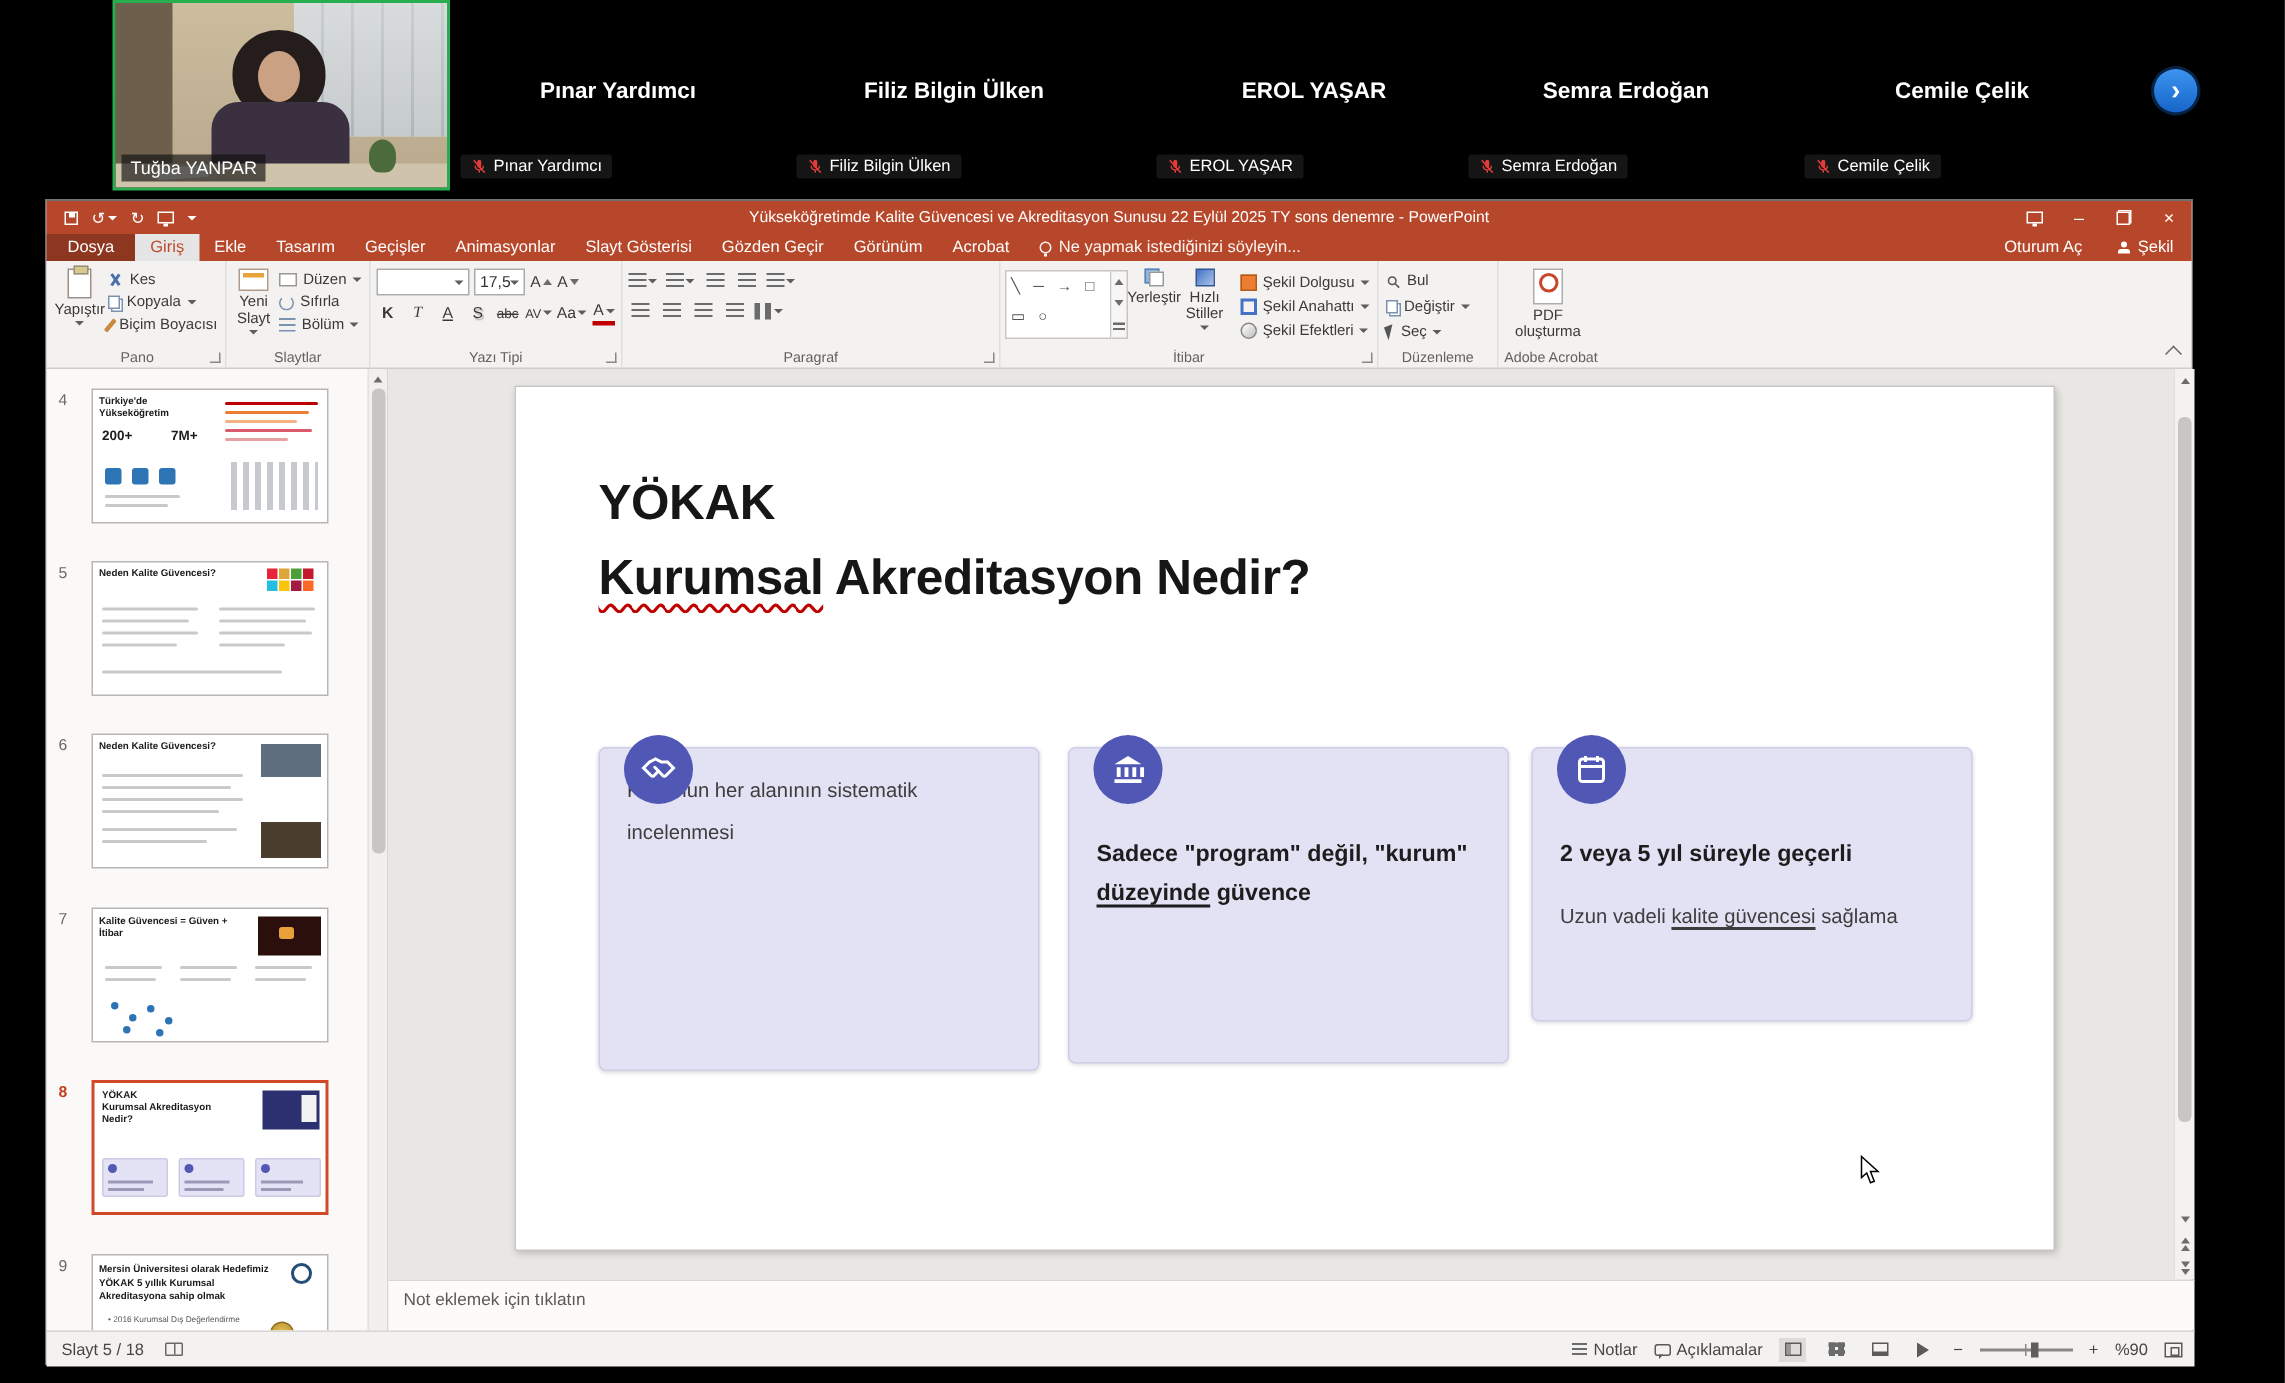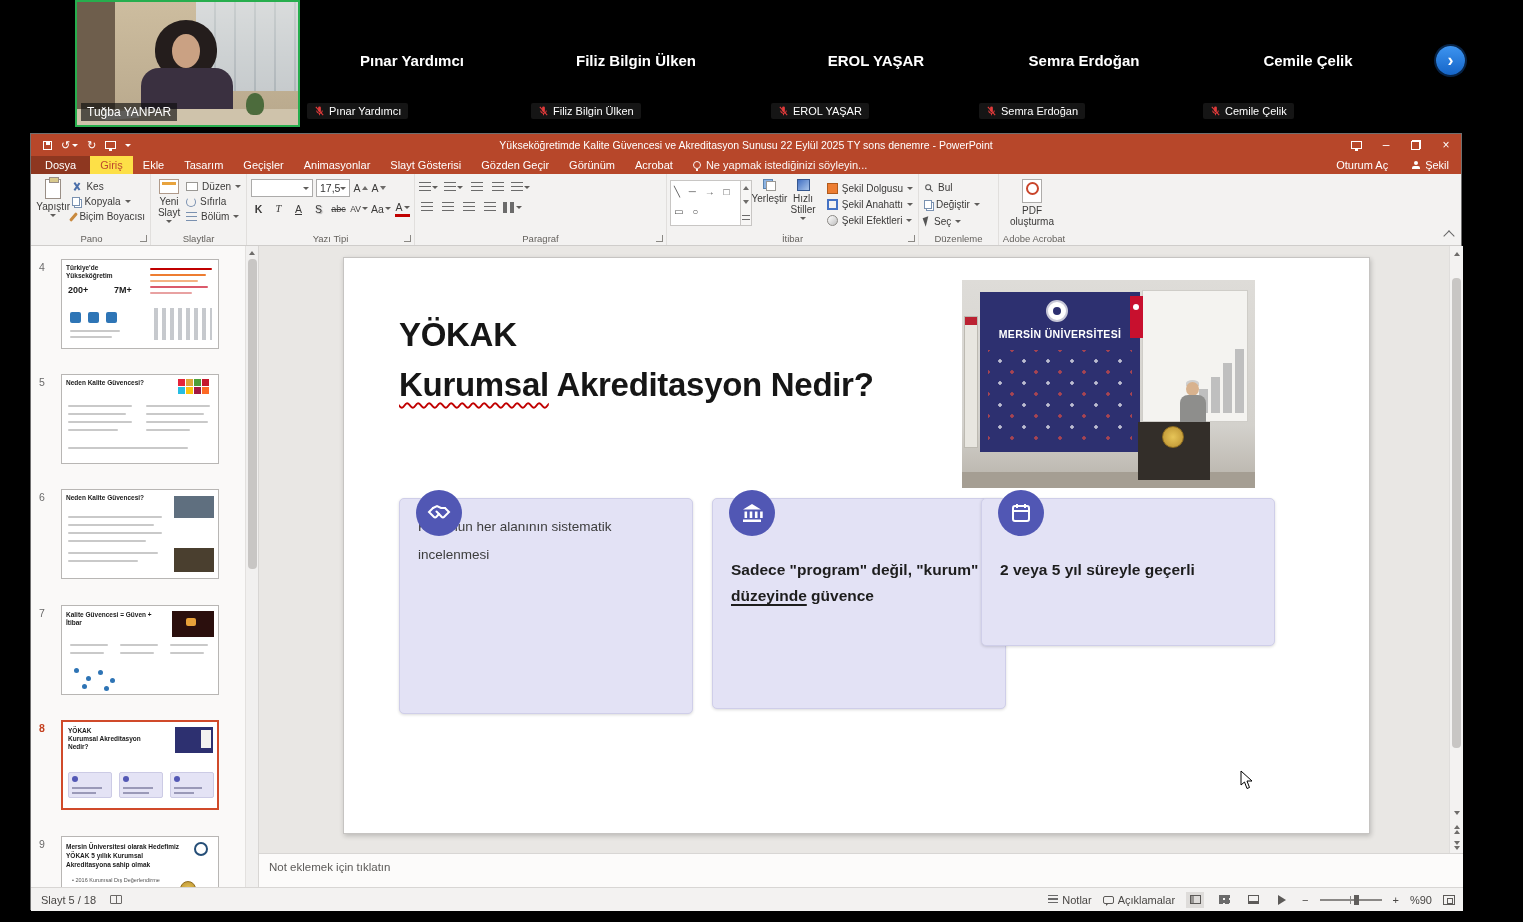--- a/index.html
+++ b/index.html
@@ -44,21 +44,21 @@
   .tb-title{position:absolute;left:0;right:0;text-align:center;font-size:10.5px;color:#fff;pointer-events:none}
   .wctrls{margin-left:auto;display:flex;z-index:2}
   .wc{width:30px;height:22px;display:flex;align-items:center;justify-content:center;font-size:12px;color:#fff;cursor:pointer}
   .rest{position:relative;display:inline-block;width:10px;height:10px}
   .rest::after{content:"";position:absolute;right:0;top:0;width:7px;height:7px;border:1px solid #fff;background:#B7472A}
   .rest::before{content:"";position:absolute;left:0;bottom:0;width:7px;height:7px;border:1px solid #fff;background:#B7472A;z-index:1}
 
   .tabs{position:absolute;left:0;top:22px;width:100%;height:18px;background:#B7472A;display:flex;align-items:stretch;font-size:11px;color:#fff}
   .ftab{padding:0 14px;display:flex;align-items:center;background:rgba(0,0,0,.22);cursor:pointer}
   .tab{padding:0 10px;display:flex;align-items:center;cursor:pointer;white-space:nowrap}
-  .tab.active{background:#fde047;color:#BE4B2E}
+  .tab.active{background:#e5e5e5;color:#BE4B2E}
   .tellme{display:flex;align-items:center;gap:5px;margin-left:10px;opacity:.95;cursor:pointer;white-space:nowrap}
   .bulb{width:8px;height:8px;border:1px solid #fff;border-radius:50%;position:relative}
   .bulb::after{content:"";position:absolute;left:2px;bottom:-3px;width:2px;height:2px;background:#fff}
   .tabs-right{margin-left:auto;display:flex;align-items:stretch}
   .signin{padding:0 12px;display:flex;align-items:center;cursor:pointer}
   .share{padding:0 12px;display:flex;align-items:center;gap:5px;cursor:pointer}
   .person{width:8px;height:8px;position:relative}
   .person::before{content:"";position:absolute;left:2px;top:0;width:4px;height:4px;border-radius:50%;background:#fff}
   .person::after{content:"";position:absolute;left:0;bottom:0;width:8px;height:3px;border-radius:2px 2px 0 0;background:#fff}
 
@@ -673,45 +673,20 @@
     </div>
 
     <div class="edit">
       <div class="slide">
 
         <div class="slide-title">
           <div>YÖKAK</div>
           <div><span class="wavy">Kurumsal</span><span> Akreditasyon Nedir?</span></div>
         </div>
 
-        <div class="photo">
-          <div class="ph-floor"></div>
-          <div class="ph-rollup"></div>
-          <div class="ph-backdrop">
-            <span class="ph-logo"></span>
-            <div class="ph-venue">MERSİN ÜNİVERSİTESİ</div>
-            <div class="ph-dots"></div>
-          </div>
-          <div class="ph-screen">
-            <i style="left:44px;height:14px"></i>
-              <i style="left:56px;height:24px"></i>
-              <i style="left:68px;height:36px"></i>
-              <i style="left:80px;height:50px"></i>
-              <i style="left:92px;height:64px"></i>
-          </div>
-          <div class="ph-flag"></div>
-          <div class="ph-person">
-            <span class="ph-hair"></span>
-              <span class="ph-head"></span>
-              <span class="ph-body"></span>
-          </div>
-          <div class="ph-podium">
-              <span class="ph-emblem"></span>
-            </div>
-        </div>
 
         <div class="card" style="left:55px;height:216px">
           <div class="card-ic">
             <svg width="24" height="24" viewBox="0 0 24 24" fill="none" stroke="#fff" stroke-width="2" stroke-linecap="round">
                 <path d="M6 7 L2 11 L7 16 a1.5 1.5 0 0 0 2.2 0 L12 13"></path>
                 <path d="M18 7 L22 11 L17 16 a1.5 1.5 0 0 1 -2.2 0 L12 13 L9.5 10.5"></path>
                 <path d="M6 7 L10 5 L14 7 L18 7"></path>
               </svg>
           </div>
           <div class="card-b">Kurumun her alanının sistematik incelenmesi</div>
@@ -719,30 +694,31 @@
 
         <div class="card" style="left:368px;height:211px">
           <div class="card-ic">
             <svg width="24" height="24" viewBox="0 0 24 24">
                 <path fill="#fff" d="M12 3 3 8.5h18zM4.5 10.5h2.6v6.5H4.5zm5.2 0h2.6v6.5H9.7zm5.2 0h2.6v6.5h-2.6zm5.2 0h2.6v6.5h-2.6zM3 18.5h18V21H3z"></path>
               </svg>
           </div>
           <div class="card-t"><span>Sadece "program" değil, "kurum" </span><span class="uline">düzeyinde</span><span> güvence</span></div>
         </div>
 
-        <div class="card" style="left:637px;height:148px">
+        <div class="card" style="left:677px;height:183px">
           <div class="card-ic">
             <svg width="24" height="24" viewBox="0 0 24 24" fill="none" stroke="#fff" stroke-width="2">
                 <rect x="4" y="5" width="16" height="15" rx="2"></rect>
                 <line x1="4" y1="10" x2="20" y2="10"></line>
                 <line x1="8" y1="3" x2="8" y2="7"></line>
                 <line x1="16" y1="3" x2="16" y2="7"></line>
               </svg>
           </div>
           <div class="card-t">2 veya 5 yıl süreyle geçerli</div>
+          <div class="card-b"><span>Uzun vadeli </span><span class="uline">kalite güvencesi</span><span> sağlama</span></div>
         </div>
 
         <svg class="cursor" width="14" height="20" viewBox="0 0 14 20">
             <path d="M1 1 L1 15 L4.5 12 L7 18.5 L9.5 17.5 L7 11 L12 11 Z" fill="#fff" stroke="#000" stroke-width="1"></path>
           </svg>
       </div>
     </div>
 
     <div class="vsb">
       <span class="vbtn">

